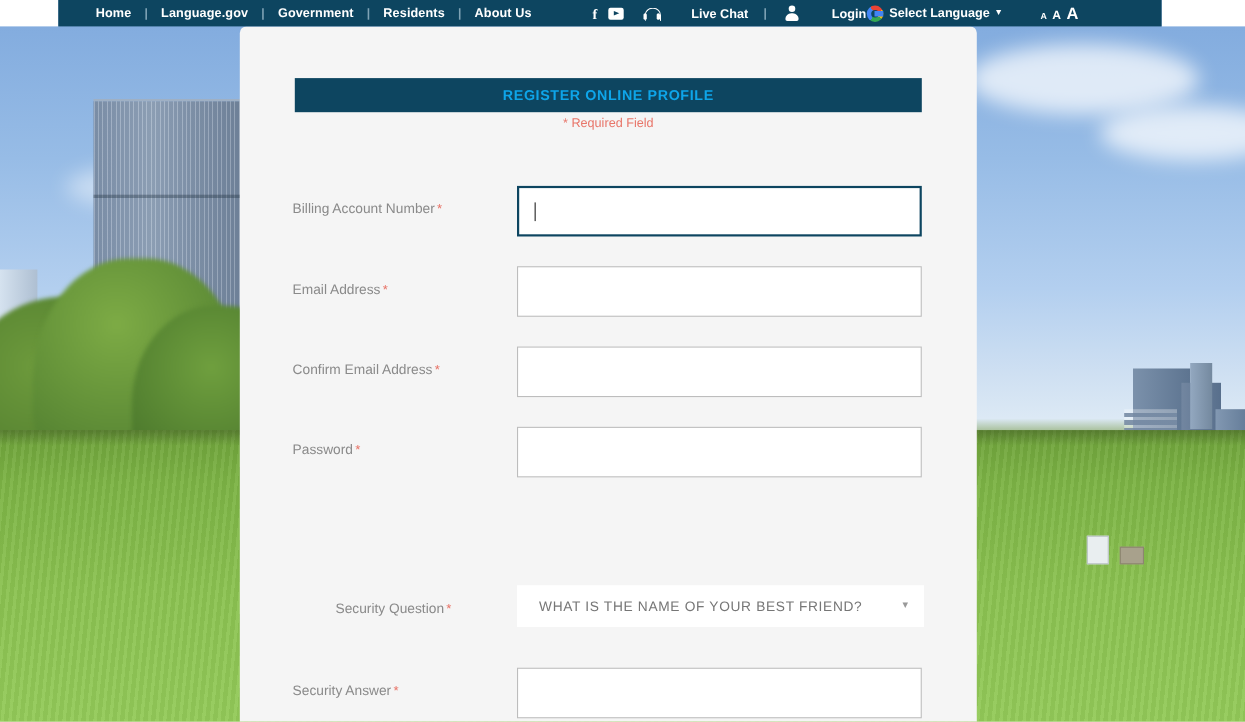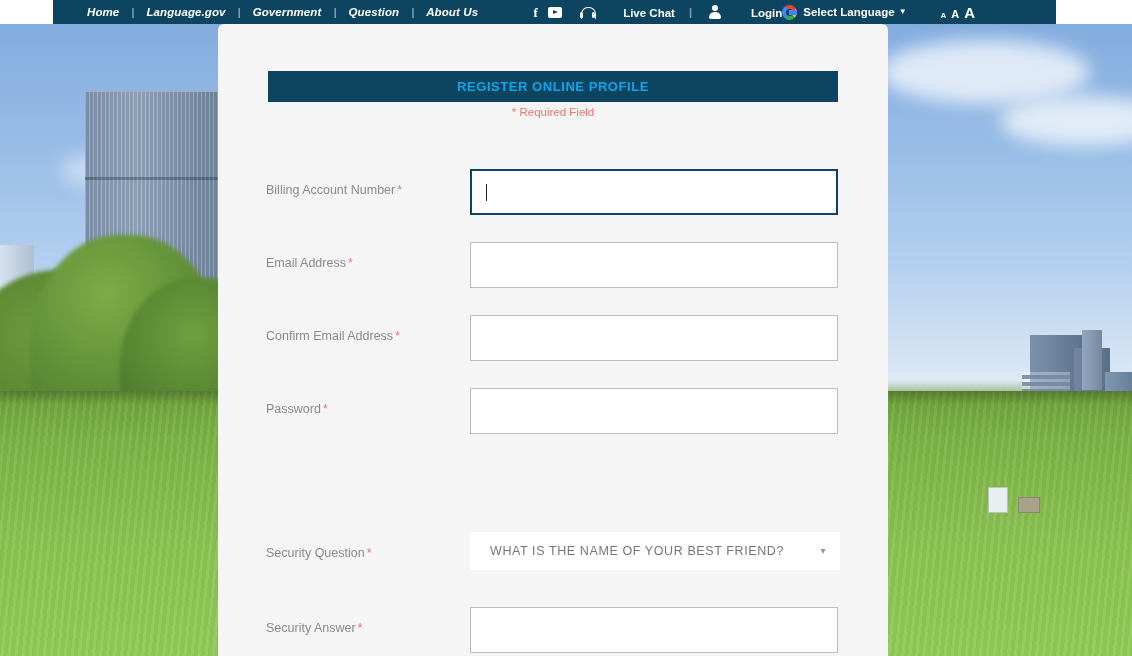--- a/index.html
+++ b/index.html
@@ -115,21 +115,20 @@
   }
   #nav-white-right {
     position: absolute; left: 1056px; top: 0;
     width: 76px; height: 24px; background: #ffffff; z-index: 39;
   }
   .navlinks {
     display: flex;
     align-items: flex-start;
     margin-left: 22px;
     gap: 0px;
-    font-style: italic;
   }
   .navlink {
     color: #ffffff;
     font-size: 11.5px;
     font-weight: bold;
     padding: 0 12px;
     letter-spacing: 0.1px;
     white-space: nowrap;
     cursor: pointer;
   }
@@ -435,21 +434,21 @@
 <div id="nav-white-right"></div>
 
 <div id="topnav">
   <div class="navlinks">
     <span class="navlink">Home</span>
     <span class="navsep">|</span>
     <span class="navlink">Language.gov</span>
     <span class="navsep">|</span>
     <span class="navlink">Government</span>
     <span class="navsep">|</span>
-    <span class="navlink">Question</span>
+    <span class="navlink">Residents</span>
     <span class="navsep">|</span>
     <span class="navlink">About Us</span>
   </div>
 
   <div class="nav-right">
     <span class="soc">
         <span class="fb-glyph">f</span>
       </span>
     <span class="soc">
         <span class="yt-glyph"></span>
@@ -510,21 +509,21 @@
 
   <div class="field-row" style="top:364px;">
     <span class="field-label">
       <span>Password</span><span class="req">*</span>
     </span>
     <div class="field-input"></div>
   </div>
 
 
   <div class="field-row" style="top:484px;">
-    <span class="field-label" style="top:38px;">
+    <span class="field-label" style="top:38px;margin-left:39px;">
       <span>Security Question</span><span class="req">*</span>
     </span>
     <div class="field-select" style="top:24px;">
       <span>WHAT IS THE NAME OF YOUR BEST FRIEND?</span>
       <span class="sel-caret">▾</span>
     </div>
   </div>
 
   <div class="field-row" style="top:583px;">
     <span class="field-label">

